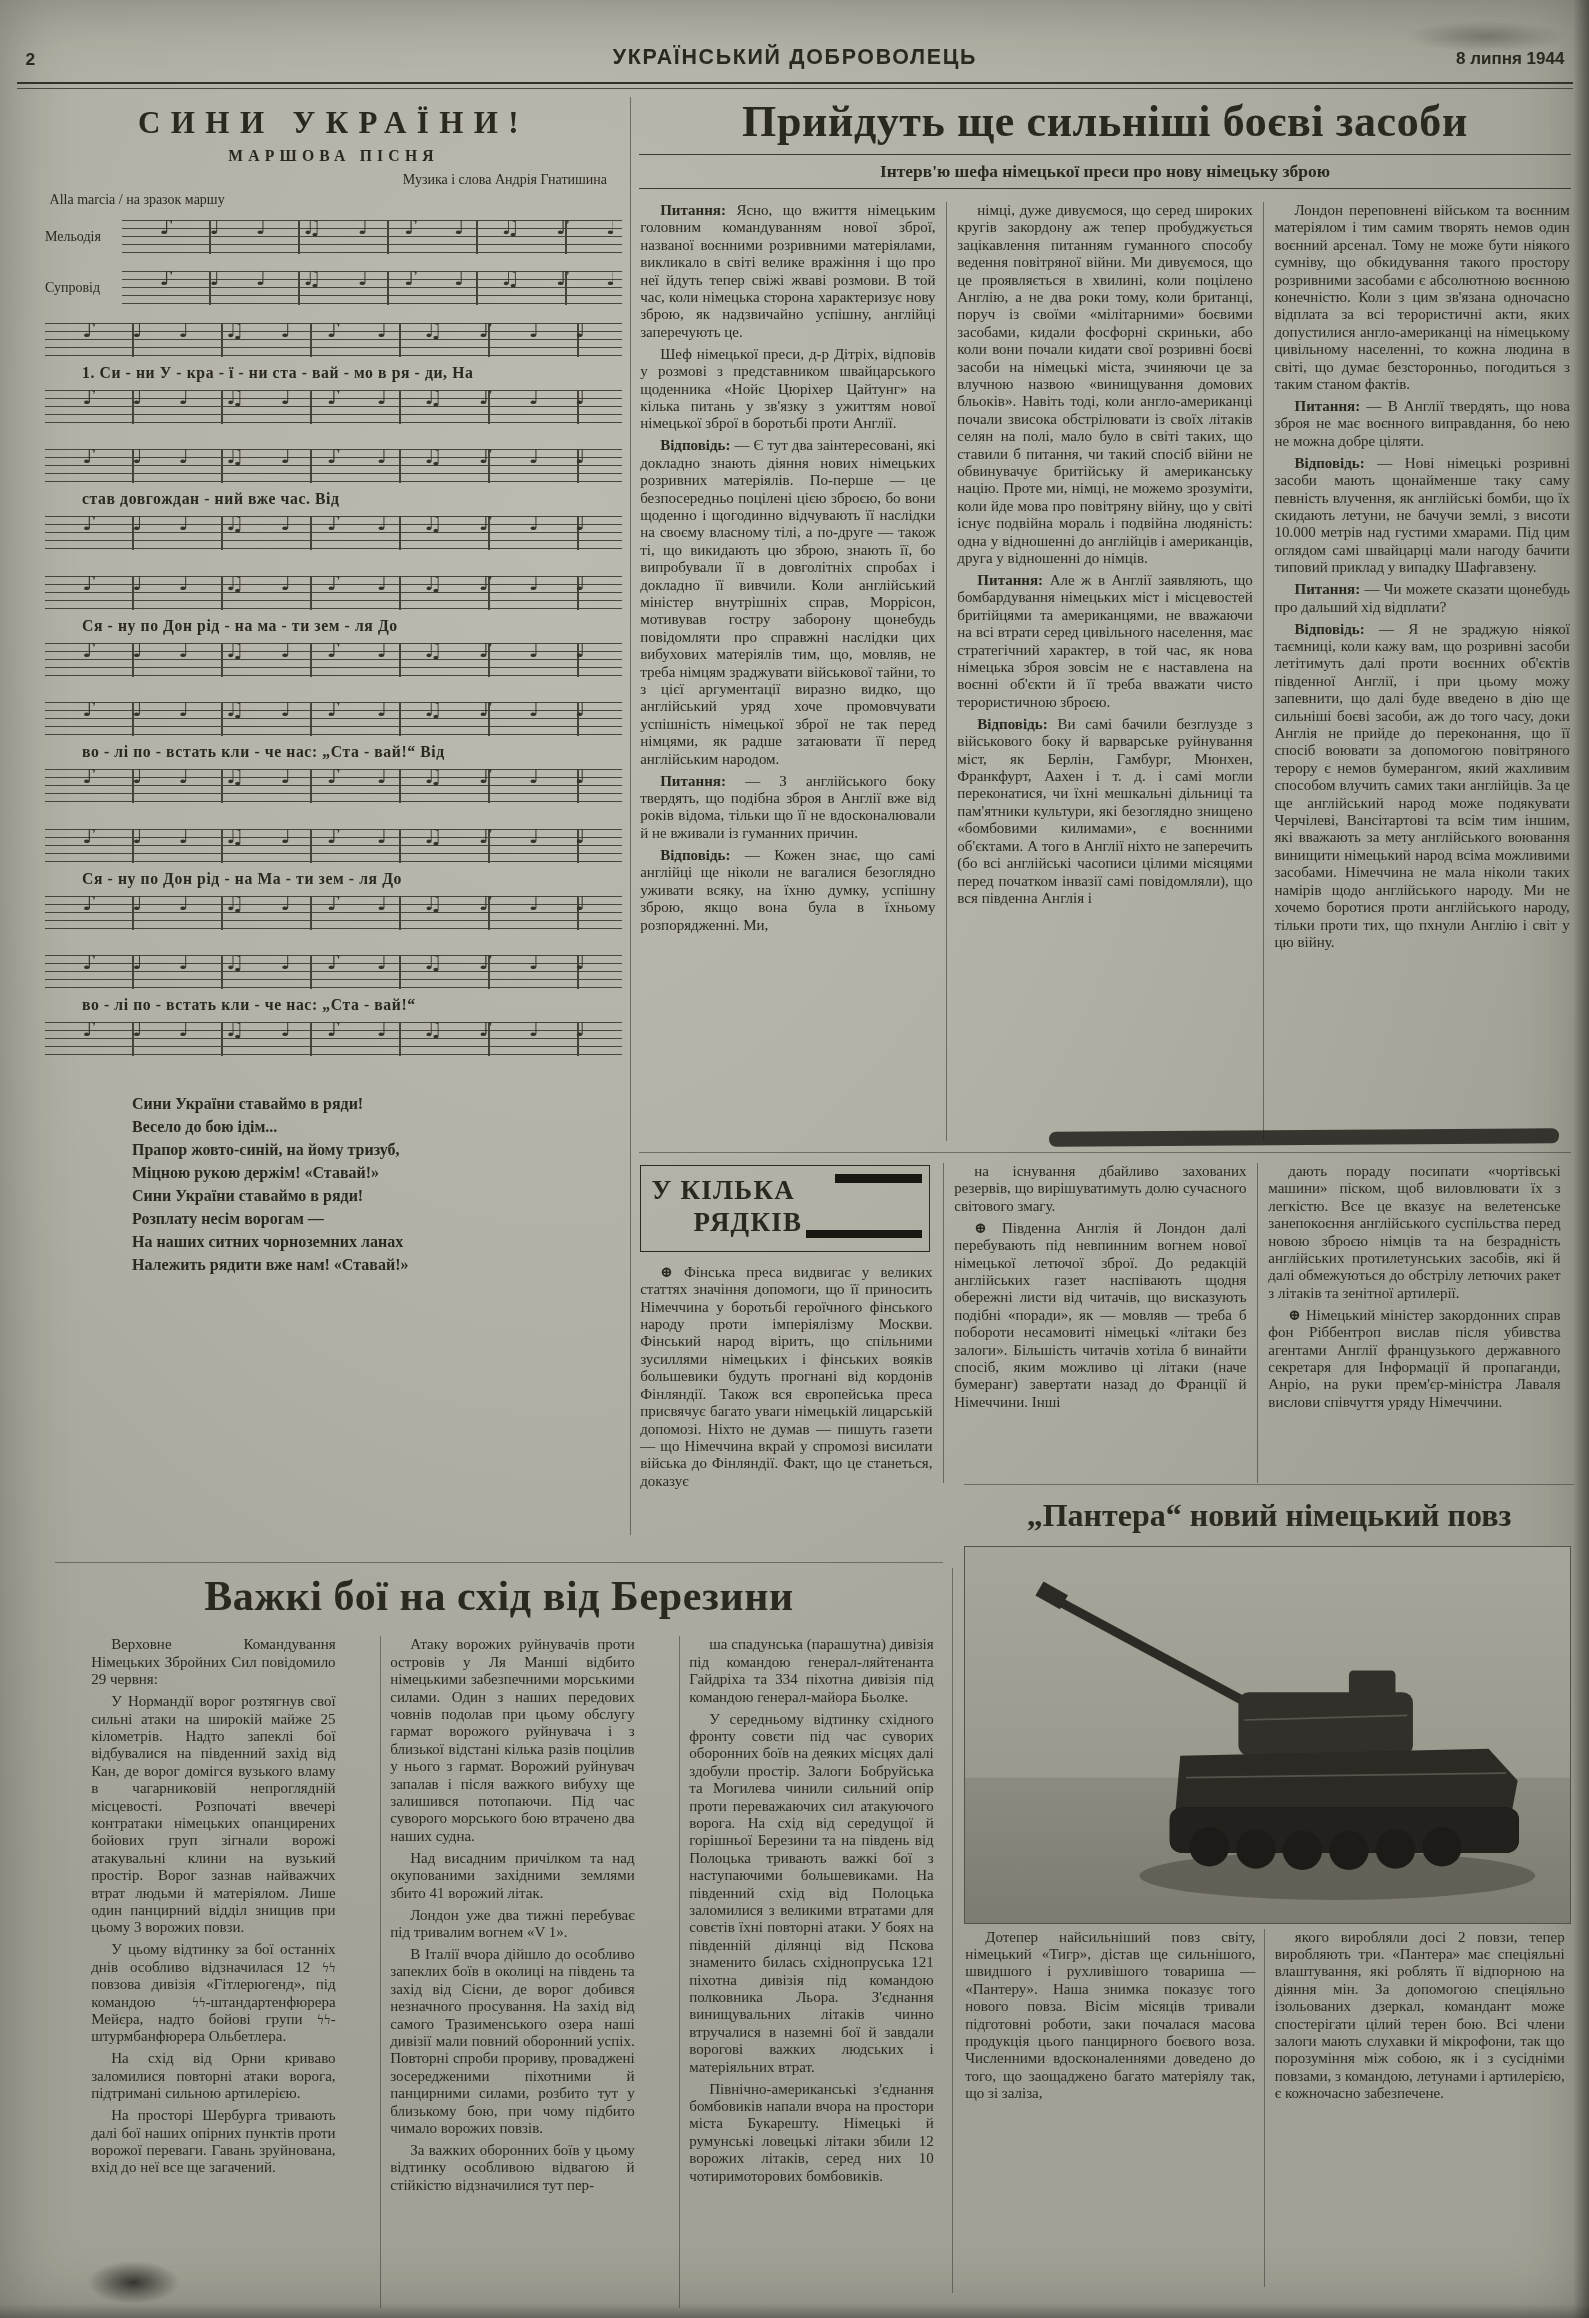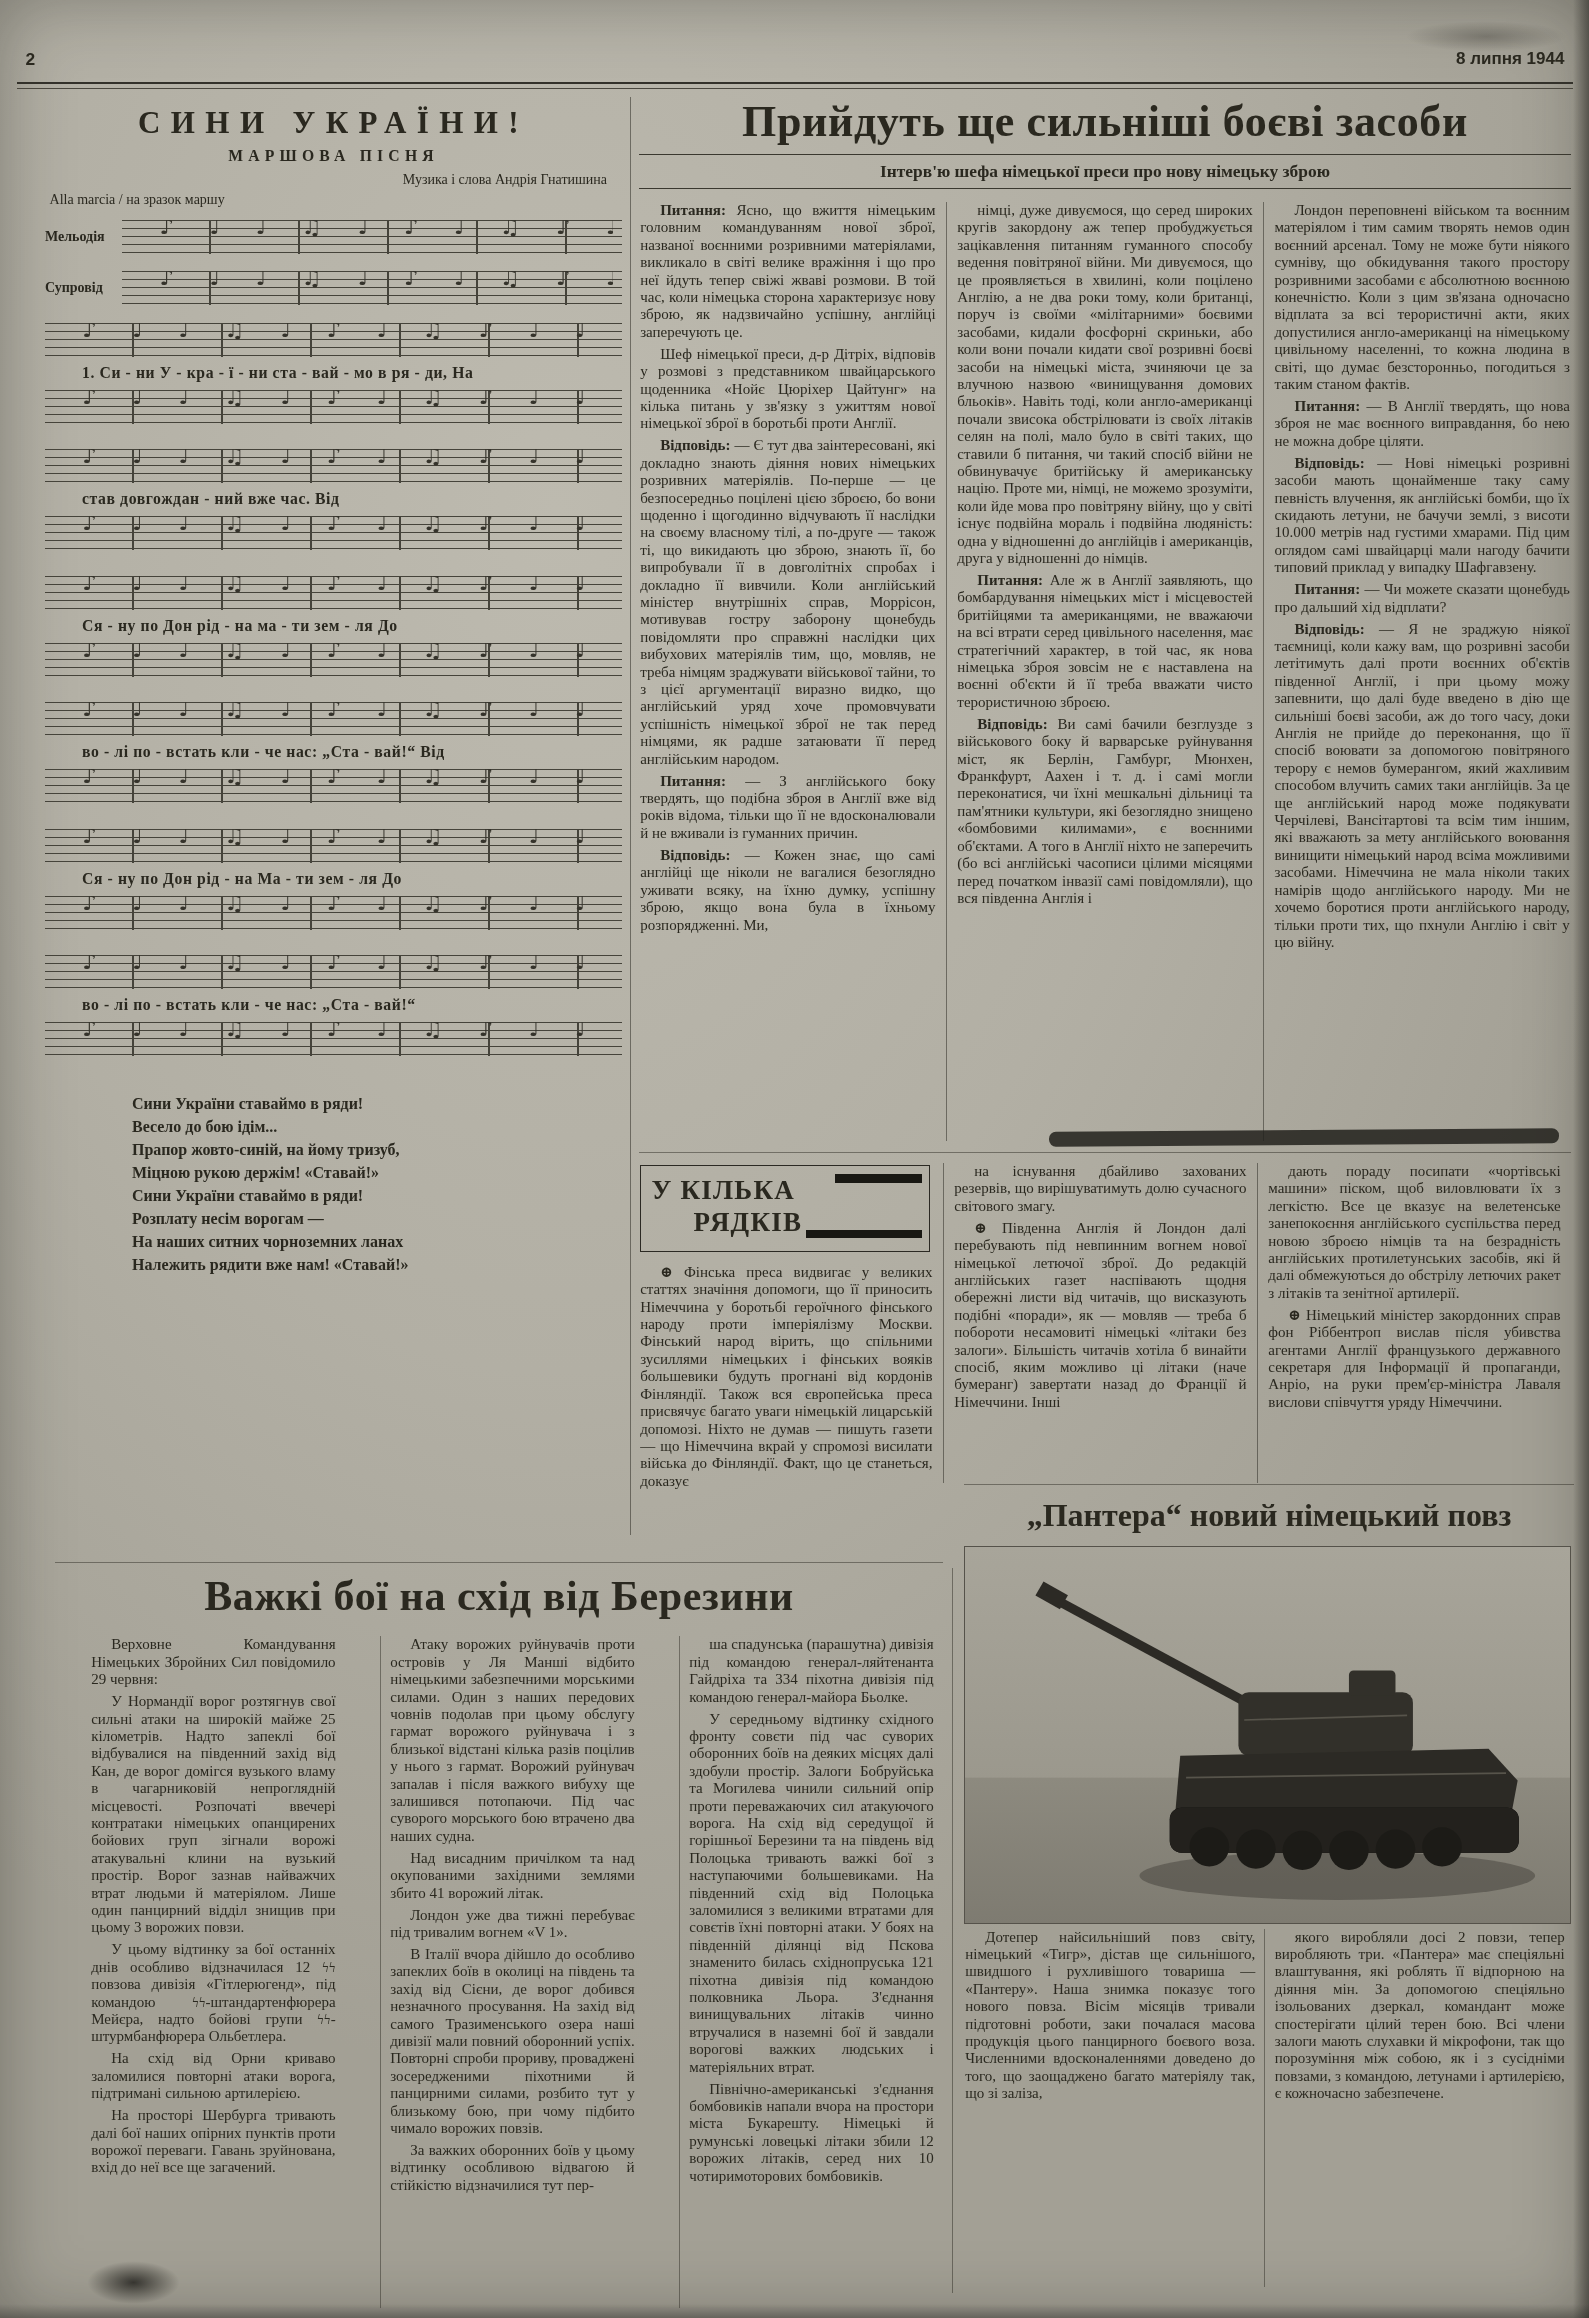--- a/index.html
+++ b/index.html
@@ -20,21 +20,21 @@
   .song-subtitle{text-align:center;font-weight:bold;font-size:15.7px;letter-spacing:5.2px;margin-top:5.8px;}
   .song-credit{text-align:right;font-size:14px;margin-top:7px;padding-right:15px;}
   .tempo{font-size:14px;margin:4.6px 0 11.6px 4.6px;}
   .staff{position:relative;height:34px;flex:1;overflow:hidden;
      background-image:
        repeating-linear-gradient(to right, transparent 0 87px, #45433a 87px 89px),
        repeating-linear-gradient(to bottom, #45433a 0 1.2px, transparent 1.2px 8px);}
   .notes{position:absolute;left:37px;top:-7px;font-family:"DejaVu Sans",sans-serif;
      font-size:23px;letter-spacing:14px;color:#35332b;white-space:nowrap;max-width:calc(100% - 46px);overflow:hidden;}
   .system-first .staff-row{display:flex;align-items:center;gap:9.3px;margin-bottom:17.4px;}
-  .staff-label{width:68px;font-size:14px;font-weight:bold;flex:0 0 auto;}
+  .staff-label{width:68px;font-size:14px;font-weight:normal;flex:0 0 auto;}
   .system{margin-bottom:25.5px;}
   .lyrics{font-weight:bold;font-size:15.7px;letter-spacing:0.6px;padding:7px 0 8px 37px;white-space:nowrap;overflow:hidden;}
   .lyrics:empty{display:none;}
   .poem{margin:36px 0 0 87px;font-weight:bold;font-size:16px;line-height:23px;}
   
   .para{margin:0 0 4.6px;text-indent:20px;text-align:justify;font-size:15px;line-height:17.4px;}
   .lead{font-weight:bold;}
   .lead:not(:empty)::after{content:" ";}
   
   .main-article{position:absolute;left:639px;top:99px;width:932px;}
@@ -84,20 +84,21 @@
   .blob-bl{position:absolute;left:87px;top:2261px;width:93px;height:43px;background:radial-gradient(ellipse, rgba(20,19,16,.75), rgba(20,19,16,0) 70%);}
   .smear-tr{position:absolute;right:23px;top:21px;width:162px;height:31px;background:radial-gradient(ellipse, rgba(30,28,24,.3), transparent 70%);}
 </style>
 </head>
 <body>
 
 <div class="page">
 
   <div class="masthead">
     <div class="page-number">2</div>
+    <div class="np-title">УКРАЇНСЬКИЙ ДОБРОВОЛЕЦЬ</div>
     <div class="np-date">8 липня 1944</div>
   </div>
   <div class="mast-rule"></div>
   <div class="mast-rule2"></div>
   <div class="vdivider"></div>
   <div class="vdivider2"></div>
 
   <div class="music">
     <div class="song-title">СИНИ УКРАЇНИ!</div>
     <div class="song-subtitle">МАРШОВА ПІСНЯ</div>

